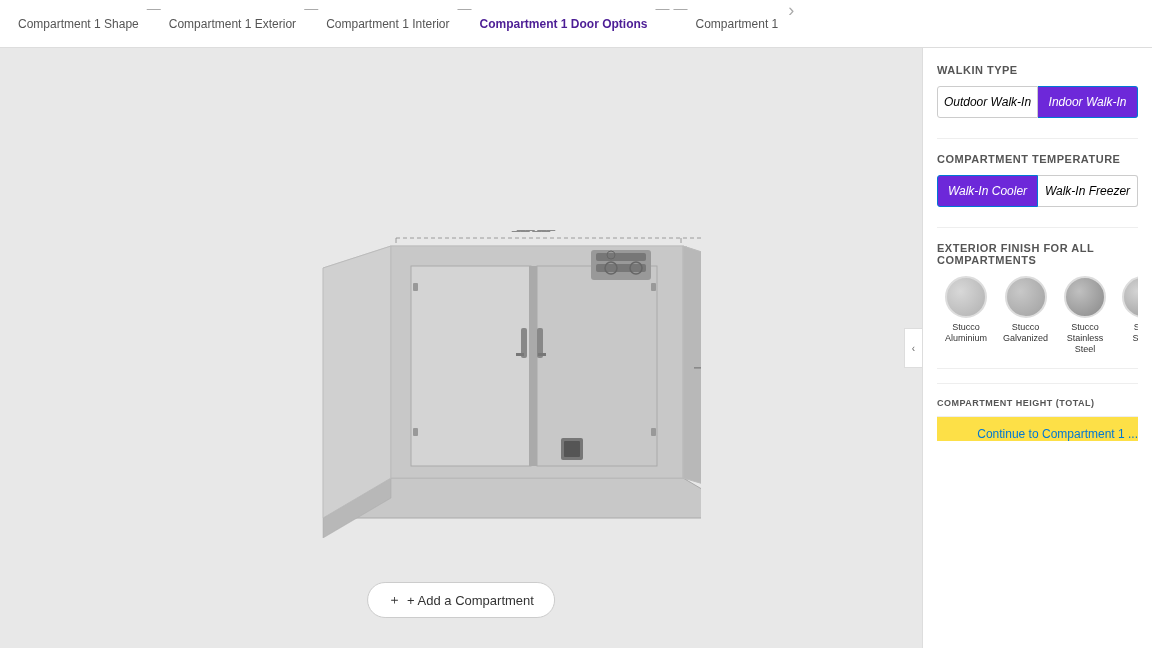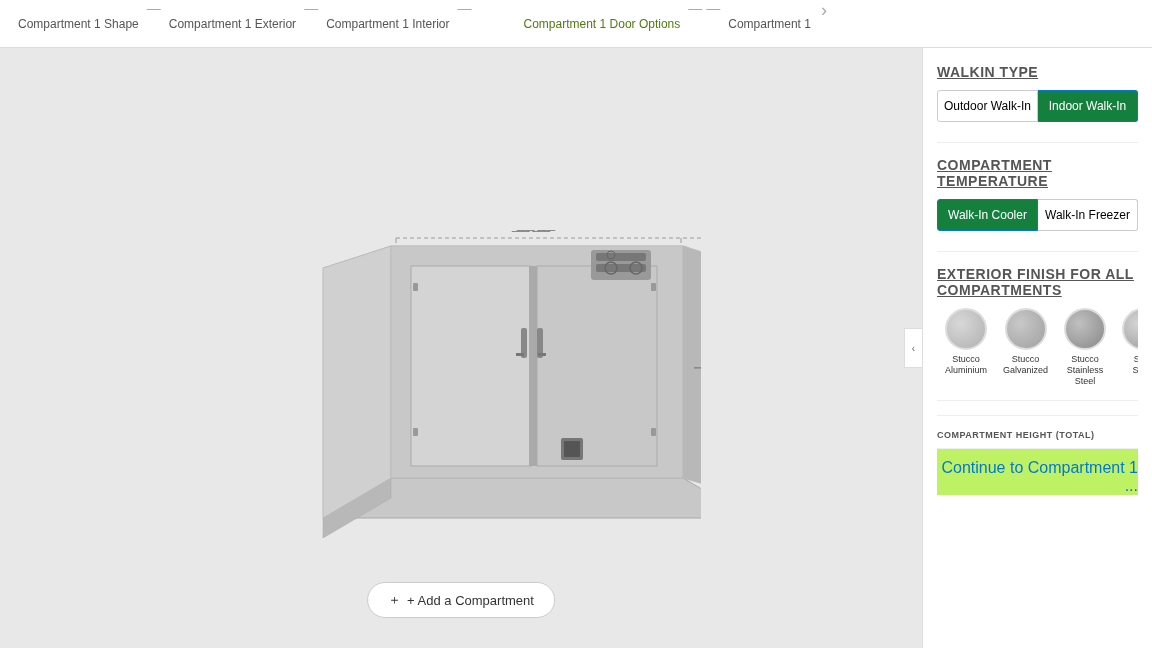--- a/index.html
+++ b/index.html
@@ -22,21 +22,21 @@
       font-size: 12px;
       color: #555;
       padding: 4px 6px;
       cursor: pointer;
     }
     .breadcrumb-separator {
       color: #aaa;
       font-size: 14px;
       margin: 0 2px;
     }
-    .breadcrumb-item.active { color: #4d7c0f; font-weight: 400; margin-left: 44px; }
+    .breadcrumb-item.active { color: #4c1d95; font-weight: 700; }
 
     
     .main-area {
       display: flex;
       flex: 1;
       overflow: hidden;
     }
 
     
     .view-area {
@@ -98,47 +98,47 @@
       width: 230px;
       background: #fff;
       border-left: 1px solid #ddd;
       overflow-y: auto;
       padding: 16px 14px;
       flex-shrink: 0;
       position: relative;
     }
 
     .section-label {
-      font-size: 14px;
+      font-size: 11px;
       font-weight: bold;
       color: #555;
       letter-spacing: 0.5px;
       text-transform: uppercase;
       margin-bottom: 10px;
-      text-decoration: underline;
     }
 
     .btn-group {
       display: flex;
       margin-bottom: 20px;
     }
 
     .btn-option {
       flex: 1;
       padding: 8px 4px;
       font-size: 12px;
       border: 1px solid #ccc;
       background: #fff;
       cursor: pointer;
       text-align: center;
+      font-style: italic;
     }
     .btn-option:first-child { border-radius: 3px 0 0 3px; }
     .btn-option:last-child { border-radius: 0 3px 3px 0; border-left: none; }
     .btn-option.active {
-      background: #15803d;
+      background: #6d28d9;
       color: #fff;
       border-color: #0078d4;
     }
 
     .section-divider {
       border: none;
       border-top: 1px solid #eee;
       margin: 14px 0;
     }
 
@@ -230,24 +230,24 @@
 
     .slider-range-labels {
       display: flex;
       justify-content: space-between;
       font-size: 9px;
       color: #888;
       margin-top: 2px;
     }
 
     .continue-bar {
-      background: #bef264;
+      background: #fde047;
       border-top: 1px solid #eee;
       padding: 10px 0 0 0;
-      font-size: 16px;
+      font-size: 12px;
       color: #0078d4;
       cursor: pointer;
       text-align: right;
     }
 
   </style>
 </head>
 <body>
 
 <div class="breadcrumb-bar">

